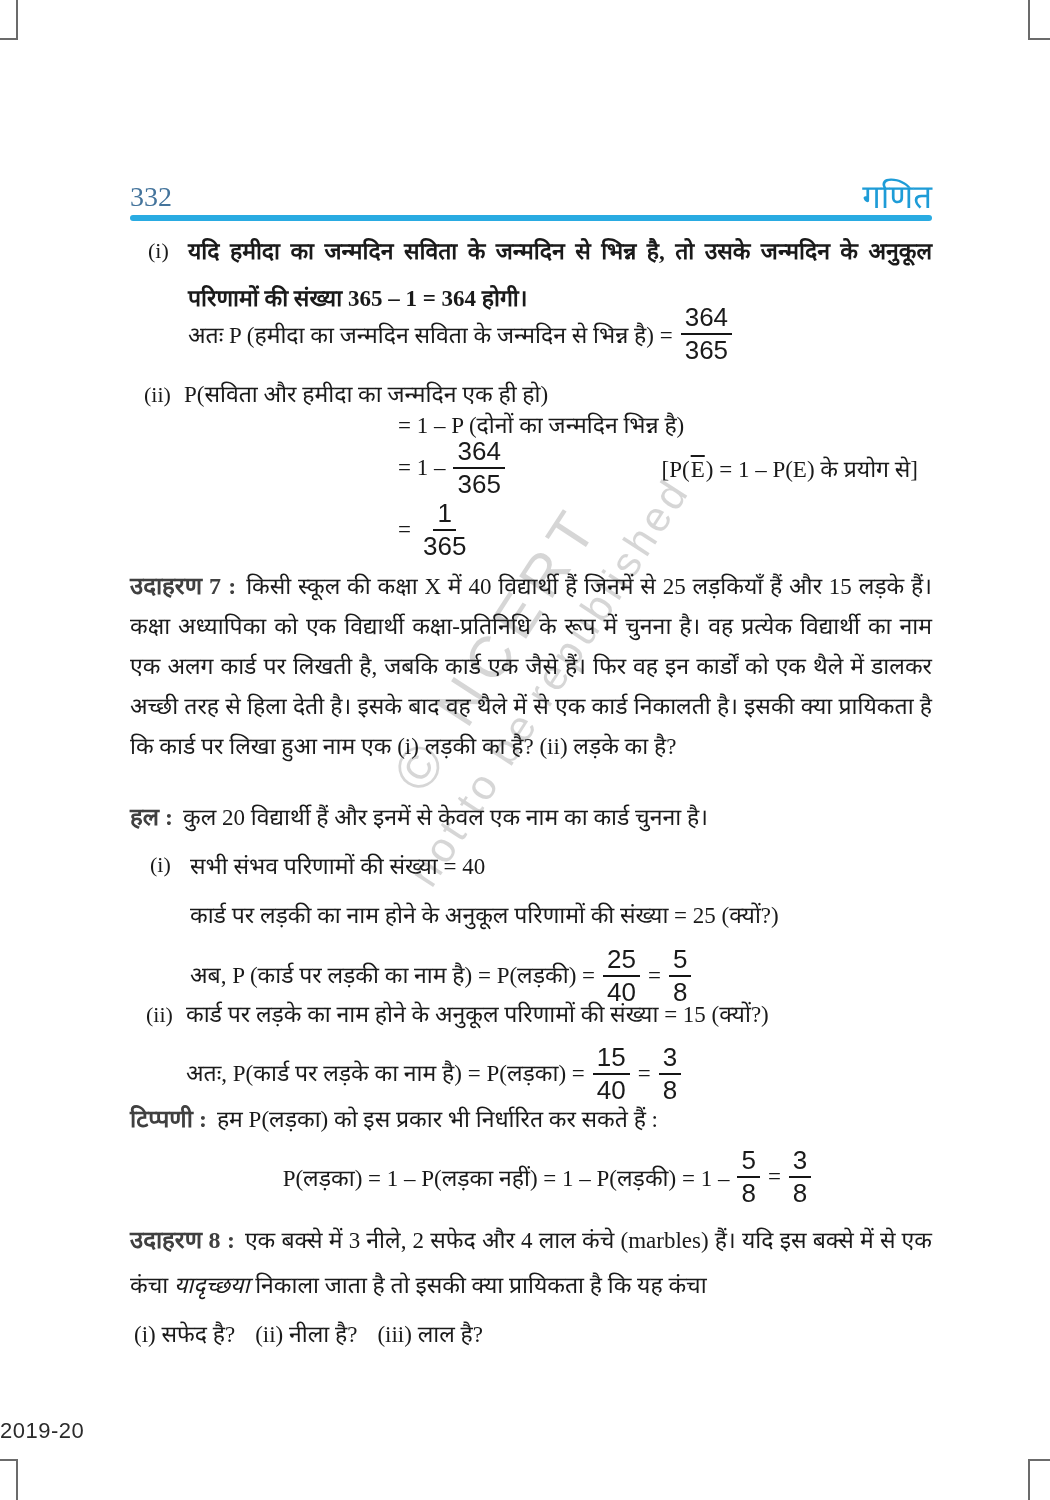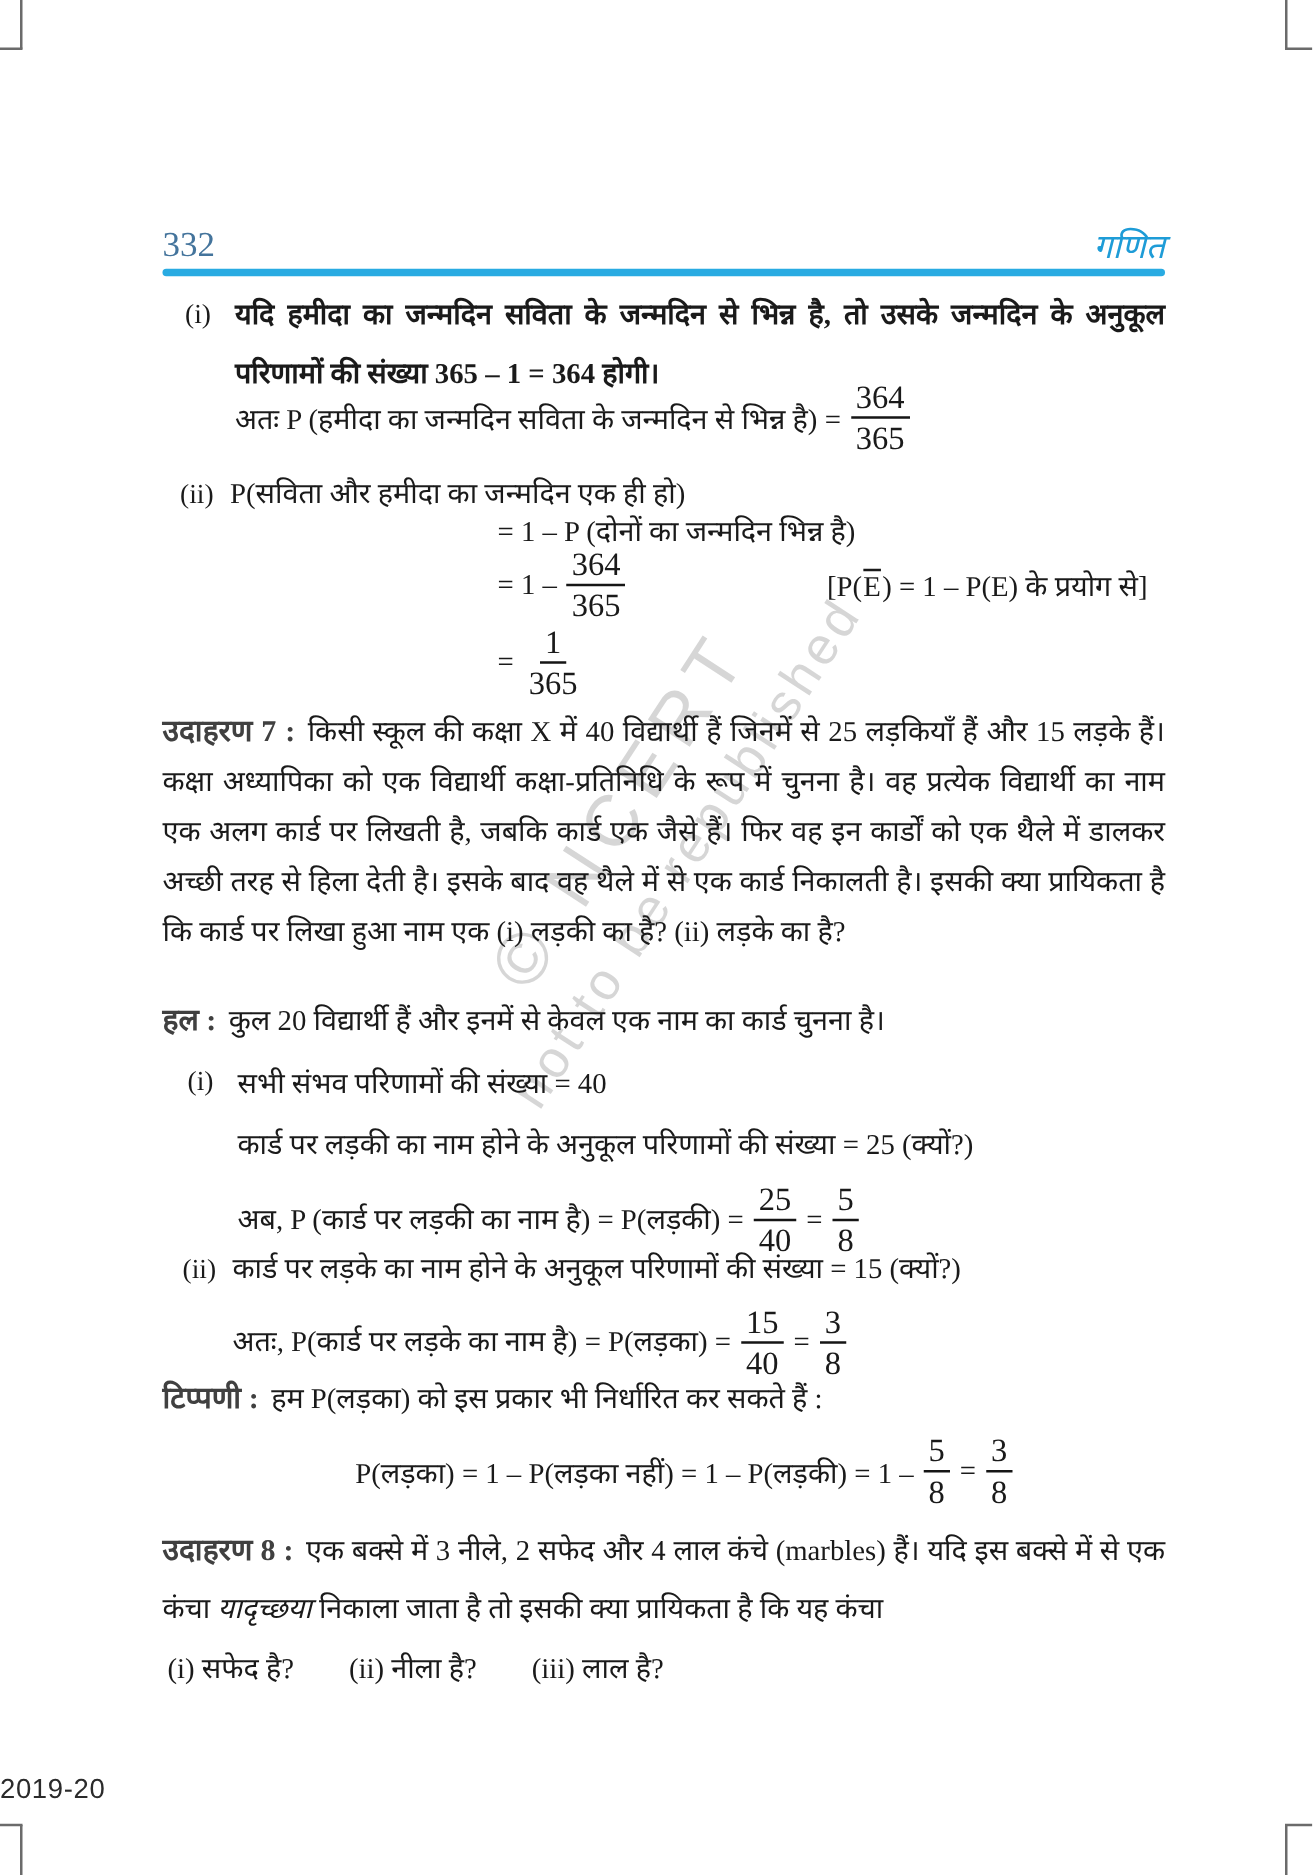--- a/index.html
+++ b/index.html
@@ -4,35 +4,35 @@
 <style>
   html,body{margin:0;padding:0;background:#fff;}
   .page{position:relative;width:1050px;height:1500px;background:#ffffff;overflow:hidden;
         font-family:"Liberation Serif","DejaVu Serif",serif;color:#1a1a1a;}
   .abs{position:absolute;}
   
   .crop{position:absolute;background:#6b6b6b;}
   
   #pagehead{top:182px;left:130px;width:802px;display:flex;justify-content:space-between;align-items:flex-end;}
   .pgnum{color:#44749c;font-size:28px;line-height:30px;}
-  .subject{color:#1e9cd7;font-size:27px;line-height:30px;font-style:italic;}
+  .subject{color:#1e9cd7;font-size:33px;line-height:30px;}
   #rule{top:215px;left:130px;width:802px;height:6px;background:#29abe2;border-radius:3px;}
   
   .dev{font-size:23px;}
   .just{text-align:justify;}
   .chead{color:#404040;font-weight:bold;font-size:24px;margin-right:10px;white-space:nowrap;}
   .it{font-style:italic;}
   
   .item{display:flex;align-items:flex-start;}
   .ilabel{flex:none;width:40px;font-size:22px;line-height:46px;}
   .ibody{flex:1;font-size:23px;line-height:46px;}
   
   .mrow{display:flex;align-items:center;font-size:23px;}
   .frac{display:inline-flex;flex-direction:column;align-items:center;
-        font-family:Liberation Serif, serif;font-size:26px;line-height:31px;margin:0 8px;}
+        font-family:Liberation Sans, sans-serif;font-size:26px;line-height:31px;margin:0 8px;}
   .frac .fn{padding:0 4px;border-bottom:2px solid #151515;}
   .frac .fd{padding:0 4px;}
   .note{margin-left:auto;margin-right:14px;font-size:23px;white-space:nowrap;}
   .ebar{text-decoration:overline;padding:0 1px;}
   
   #i1{top:228px;left:148px;width:784px;}
   #i1 .ibody{line-height:47px;font-weight:bold;}
   #atah{top:300px;left:188px;height:68px;}
   #i2{top:372px;left:144px;width:788px;}
   #eq1{top:402px;left:398px;height:44px;}
@@ -42,21 +42,21 @@
   #hal{top:794px;left:130px;width:802px;font-size:23px;line-height:46px;}
   #sol-i{top:842px;left:150px;width:782px;}
   #sol-i .line{font-size:23px;line-height:49px;}
   #sol-i .mrow{height:68px;margin-top:2px;}
   #sol-ii{top:992px;left:146px;width:786px;}
   #sol-ii .line{font-size:23px;line-height:46px;}
   #sol-ii .mrow{height:68px;margin-top:2px;}
   #tippani{top:1096px;left:130px;width:802px;font-size:23px;line-height:46px;}
   #remark-formula{top:1142px;left:130px;width:802px;height:70px;justify-content:center;padding-left:40px;box-sizing:border-box;}
   #ex8{top:1218px;left:130px;width:802px;font-size:23px;line-height:45px;margin:0;}
-  #ex8q{top:1312px;left:134px;width:700px;display:flex;gap:44px;font-size:23px;line-height:46px;}
+  #ex8q{top:1312px;left:134px;width:700px;display:flex;gap:20px;font-size:23px;line-height:46px;}
   
   #footer{top:1418px;left:0;width:904px;text-align:left;
           font-family:"Liberation Sans","DejaVu Sans",sans-serif;font-size:22px;color:#2b2b2b;letter-spacing:0.5px;}
   
   #watermark{top:600px;left:280px;width:480px;transform:rotate(-57deg);transform-origin:center;
              text-align:center;color:rgba(120,120,120,0.30);font-family:"Liberation Sans",sans-serif;
              pointer-events:none;}
   #watermark .wm1{font-size:58px;letter-spacing:10px;line-height:70px;}
   #watermark .wm2{font-size:42px;letter-spacing:4px;line-height:56px;}
 </style>

